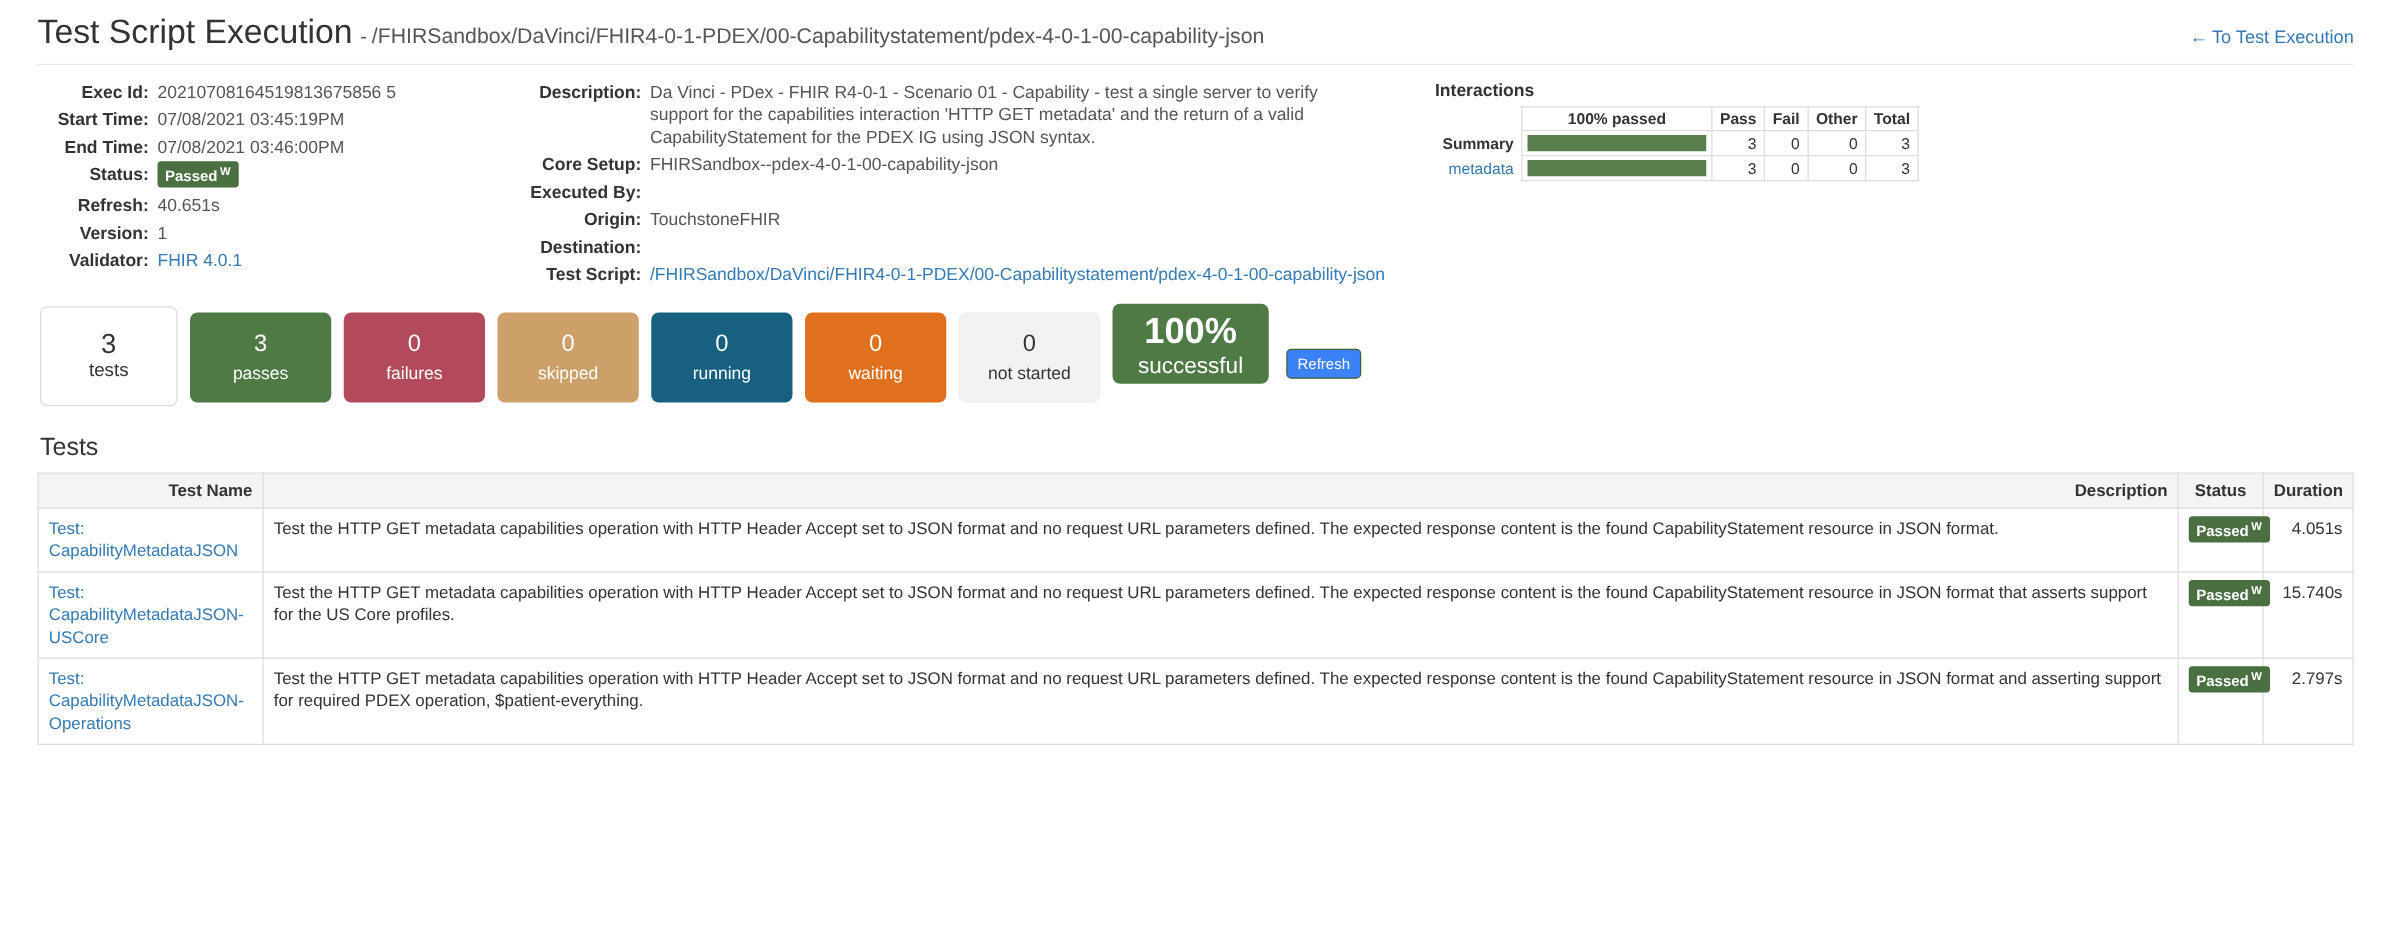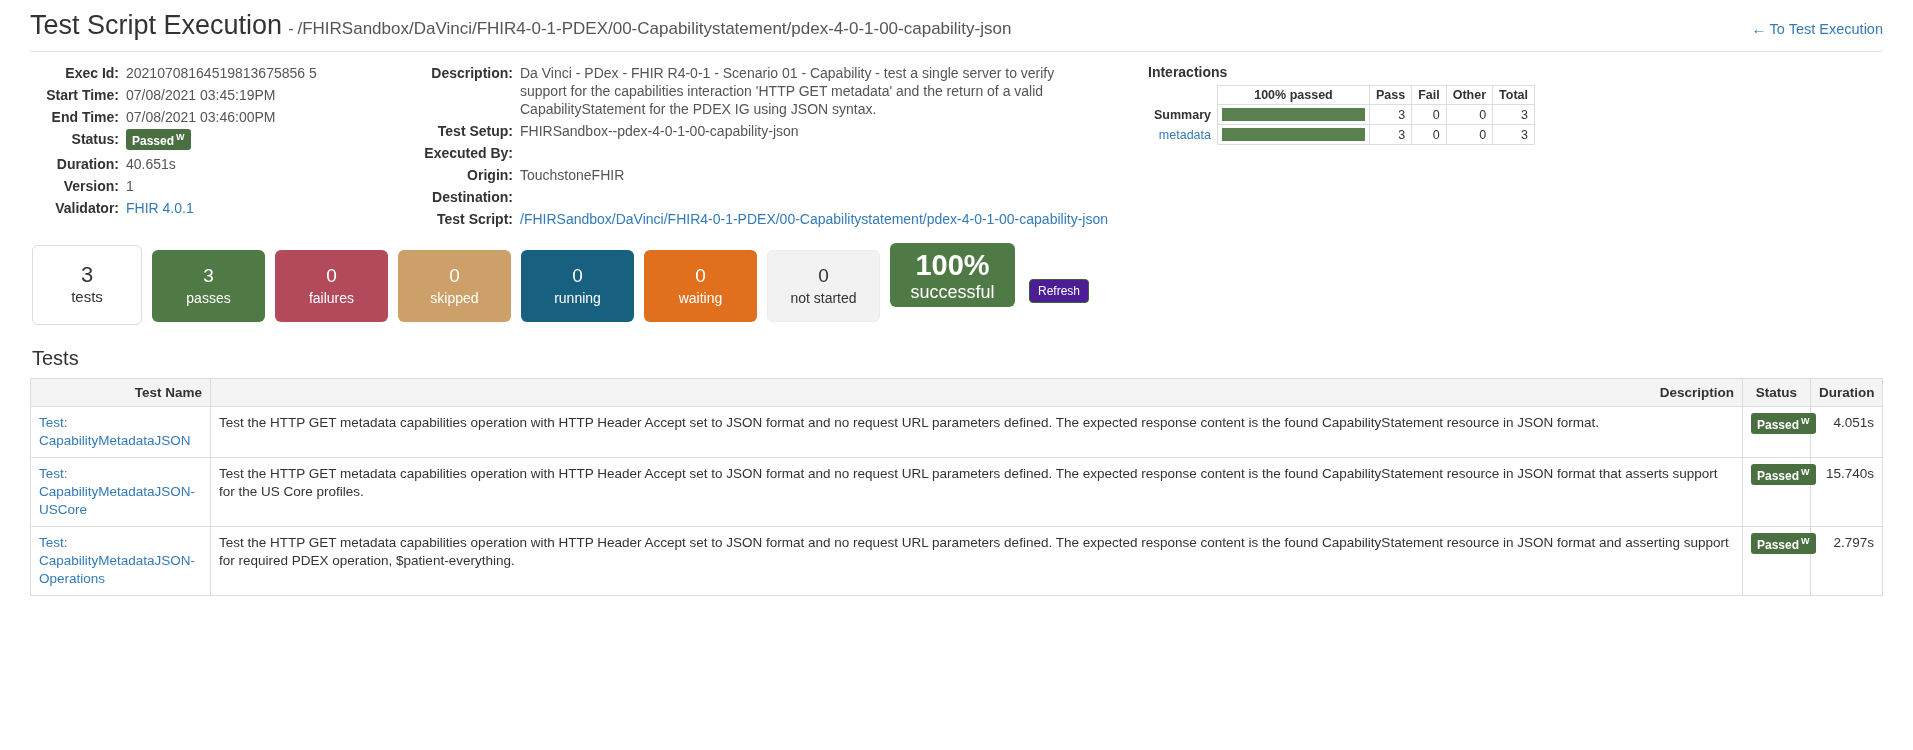--- a/index.html
+++ b/index.html
@@ -178,21 +178,21 @@
   .stat-box.successful{
     background: #4f7a46;
     width: 125px;
     height: 64px;
     align-self: flex-start;
     margin-top: -7px;
   }
   .stat-box.successful .stat-num { font-size: 29px; font-weight: bold; line-height: 34px;}
   .stat-box.successful .stat-lbl { font-size: 18px; }
   .refresh-btn {
-    background: #4c1d95;
+    background: #3b82f6;
     color: #ffffff;
     border: 1px solid #3e6137;
     border-radius: 4px;
     font-size: 12px;
     padding: 4px 8px;
     height: 24px;
     align-self: center;
     margin-left: 4px;
     margin-top: 6px;
     cursor: pointer;
@@ -268,40 +268,40 @@
         <div class="field-label">End Time:</div>
         <div class="field-value">07/08/2021 03:46:00PM</div>
       </div>
       <div class="field-row">
         <div class="field-label">Status:</div>
         <div class="field-value">
           <span class="badge-passed"><span>Passed</span><sup>W</sup></span>
         </div>
       </div>
       <div class="field-row">
-        <div class="field-label">Duration:</div>
+        <div class="field-label">Refresh:</div>
         <div class="field-value">40.651s</div>
       </div>
       <div class="field-row">
         <div class="field-label">Version:</div>
         <div class="field-value">1</div>
       </div>
       <div class="field-row">
         <div class="field-label">Validator:</div>
         <div class="field-value link">FHIR 4.0.1</div>
       </div>
     </div>
 
     <div class="col-mid">
       <div class="field-row">
         <div class="field-label">Description:</div>
         <div class="field-value desc-value">Da Vinci - PDex - FHIR R4-0-1 - Scenario 01 - Capability - test a single server to verify support for the capabilities interaction 'HTTP GET metadata' and the return of a valid CapabilityStatement for the PDEX IG using JSON syntax.</div>
       </div>
       <div class="field-row">
-        <div class="field-label">Test Setup:</div>
+        <div class="field-label">Core Setup:</div>
         <div class="field-value">FHIRSandbox--pdex-4-0-1-00-capability-json</div>
       </div>
       <div class="field-row">
         <div class="field-label">Executed By:</div>
         <div class="field-value"></div>
       </div>
       <div class="field-row">
         <div class="field-label">Origin:</div>
         <div class="field-value">TouchstoneFHIR</div>
       </div>

